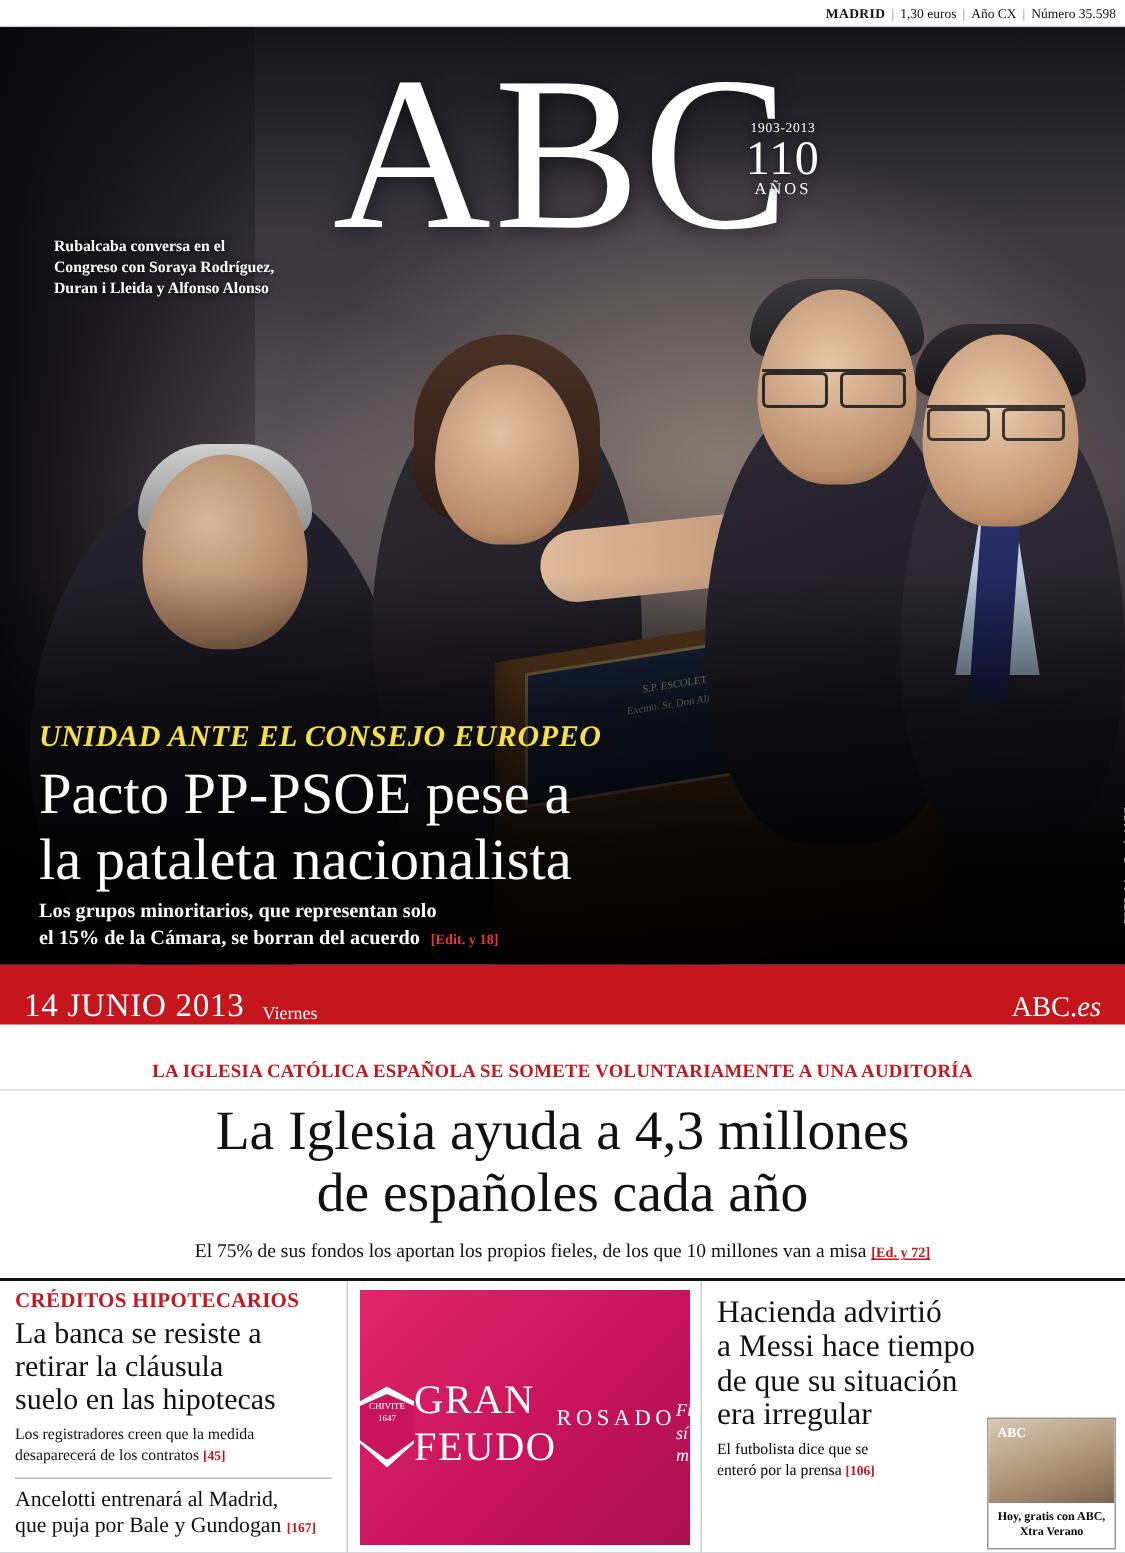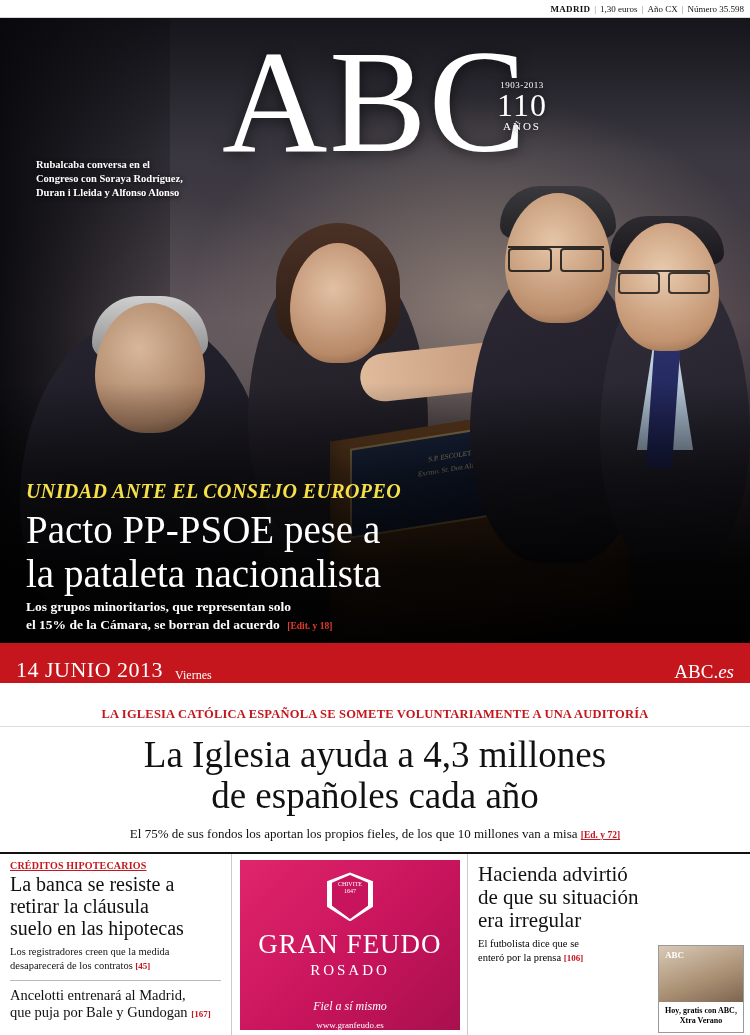--- a/index.html
+++ b/index.html
@@ -253,34 +253,34 @@
   }
   .sec-sub .ref { color: #c4161c; font-size: 9.5px; font-weight: bold; text-decoration: underline; }
 
   
   .bottom { display: flex; height: 183px; }
   .col { padding: 6px 10px; position: relative; }
   .col-left { width: 232px; border-right: 1px solid #ccc; }
   .col-mid { width: 236px; border-right: 1px solid #ccc; padding: 6px 8px; }
   .col-right { width: 282px; }
 
-  .mini-kicker { color: #c4161c; font-weight: bold; font-size: 10px; letter-spacing: .2px; text-decoration: underline; }
+  .mini-kicker { color: #c4161c; font-weight: bold; font-size: 14px; letter-spacing: .2px; }
   .mini-head { font-size: 20px; line-height: 1.08; margin-top: 3px; color: #111; }
   .mini-sub { font-size: 10.5px; line-height: 1.3; margin-top: 6px; color: #111; }
   .mini-sub .ref { color: #c4161c; font-weight: bold; font-size: 9px; }
   .hr-thin { border-top: 1px solid #bbb; margin: 8px 0 6px; }
   .foot-head { font-size: 14.5px; line-height: 1.12; color: #111; }
   .foot-head .ref { color: #c4161c; font-weight: bold; font-size: 9px; }
 
   
   .ad {
     width: 220px; height: 170px;
     background: linear-gradient(135deg, #e0256b 0%, #c8145c 55%, #a8104e 100%);
     position: relative; overflow: hidden;
-    display: flex; flex-direction: column; align-items: center;
+    display: flex; align-items: center;
   }
   .ad-seal {
     margin-top: 12px; width: 46px; height: 54px;
     background: #fff;
     clip-path: polygon(50% 0, 100% 18%, 100% 70%, 50% 100%, 0 70%, 0 18%);
     display: flex; align-items: center; justify-content: center;
     position: relative;
   }
   .ad-seal-in {
     width: 36px; height: 44px; background: #c8145c;
@@ -430,20 +430,21 @@
         <div class="ad-brand">GRAN FEUDO</div>
         <div class="ad-variety">ROSADO</div>
         <div class="ad-slogan">Fiel a sí mismo</div>
         <div class="ad-url">www.granfeudo.es</div>
       </div>
     </div>
 
     <div class="col col-right">
       <div class="mini-head" style="font-size:21px;">
         <div>Hacienda advirtió</div>
+        <div>a Messi hace tiempo</div>
         <div>de que su situación</div>
         <div>era irregular</div>
       </div>
       <div class="right-sub">
         <span>El futbolista dice que se</span><br>
         <span>enteró por la prensa</span>
         <span class="ref">[106]</span>
       </div>
 
       <div class="promo">

